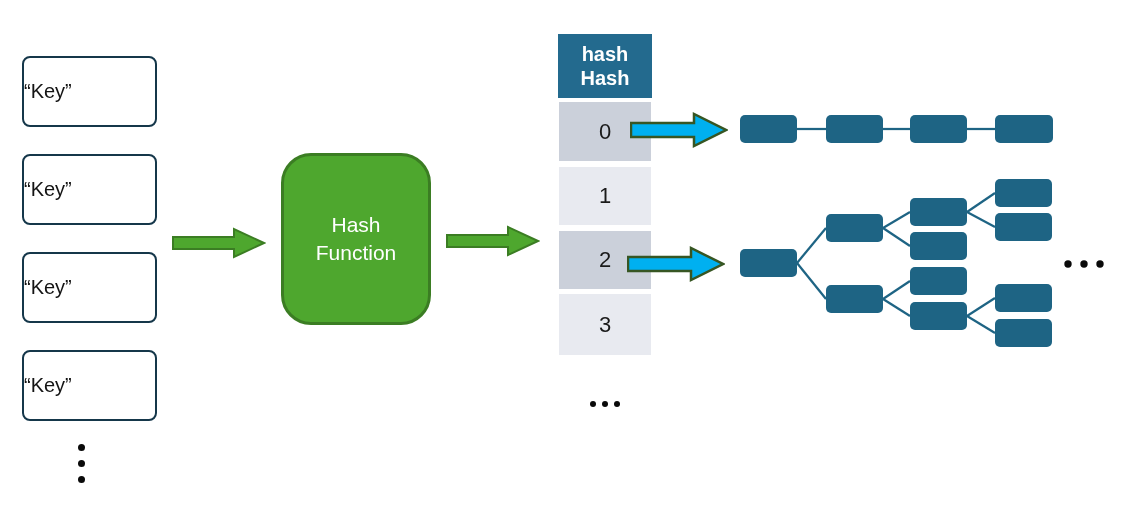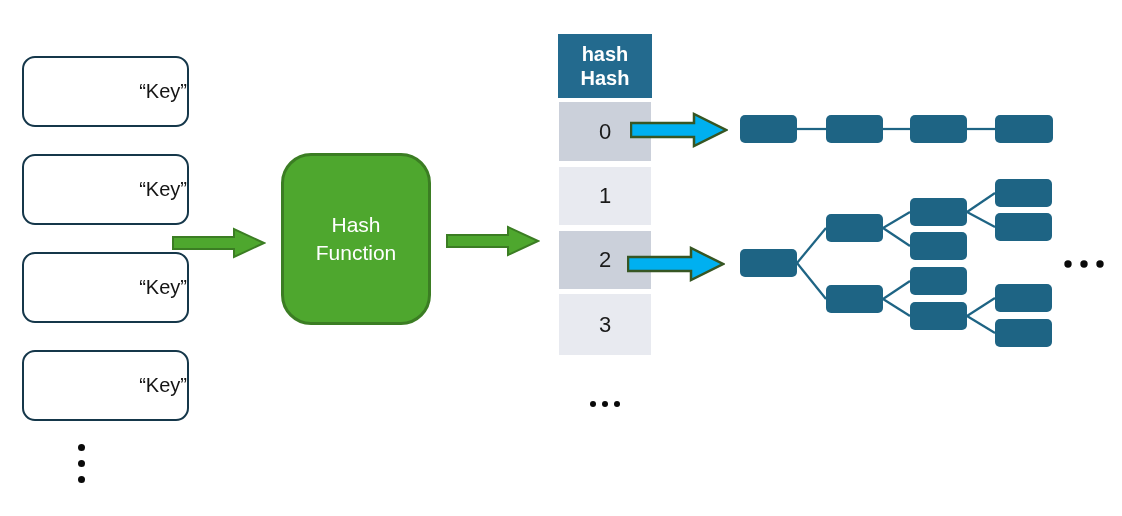--- a/index.html
+++ b/index.html
@@ -3,23 +3,23 @@
 <meta charset="utf-8">
 <style>
   html,body { margin:0; padding:0; background:#ffffff; }
   .canvas {
     position:relative; width:1122px; height:516px; background:#ffffff;
     font-family:"Liberation Sans", sans-serif; overflow:hidden;
   }
   
   .key-box {
     position:absolute; left:22px; width:131px; height:67px;
-    background:#ffffff; border:2px solid #15374A; border-radius:13px;
-    display:flex; align-items:center; justify-content:flex-end;
-    font-size:20px; color:#141414;padding-left:32px;
+    background:#ffffff; border:2px solid #15374A; border-radius:8px;
+    display:flex; align-items:center; justify-content:flex-start;
+    font-size:20px; color:#141414;
   }
   
   .hash-box {
     position:absolute; left:281px; top:153px; width:144px; height:166px;
     background:#4EA72E; border:3px solid #3B7D23; border-radius:30px;
     display:flex; flex-direction:column; align-items:center; justify-content:center;
     color:#ffffff; font-size:21px; line-height:1.35;
   }
   
   .arrow { position:absolute; }

